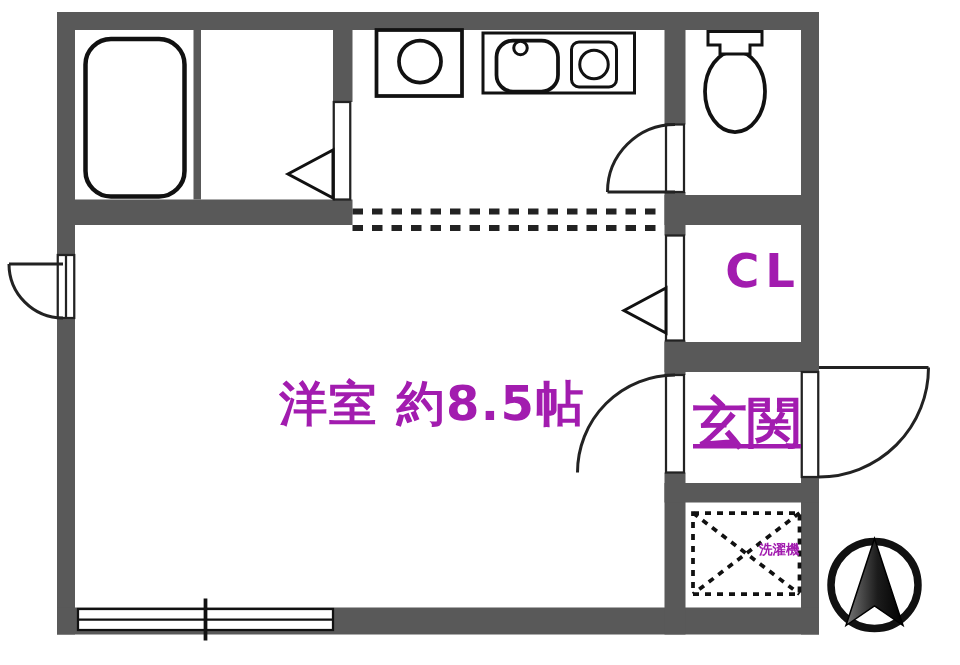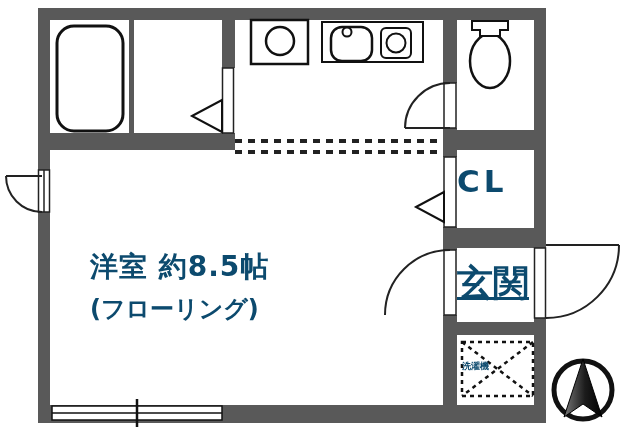--- a/index.html
+++ b/index.html
@@ -6,27 +6,27 @@
   .stage{
     position:relative;
     width:640px;height:443px;
     background:#ffffff;
     font-family:"DejaVu Sans","Liberation Sans",sans-serif;
     overflow:hidden;
   }
   .plan-svg{position:absolute;left:0;top:0;}
   .lbl{
     position:absolute;
-    color:#0c4a6e;
-    text-align:left;
+    color:#a21caf;
+    text-align:right;
     font-weight:bold;
     line-height:1.1;
     white-space:nowrap;
   }
-  .lbl-main{left:90px;top:252px;width:300px;font-size:28px;letter-spacing:1px;}
+  .lbl-main{left:90px;top:252px;width:300px;font-size:32px;letter-spacing:1px;}
   .lbl-main-sub{left:90px;top:296px;width:300px;font-size:24px;}
   .lbl-cl{left:457px;top:164px;width:77px;font-size:31px;letter-spacing:4px;}
   .lbl-genkan{left:457px;top:263px;width:77px;font-size:36px;text-decoration:underline;}
   .lbl-equip{left:462px;top:362px;width:71px;font-size:9px;letter-spacing:0px;font-family:Liberation Serif, serif;}
 </style>
 </head>
 <body>
 
 <div class="stage">
 
@@ -122,18 +122,17 @@
       <line x1="533" y1="342" x2="462" y2="396"></line>
     </g>
 
     <g>
       <circle cx="583" cy="390" r="29" fill="#ffffff" stroke="#111111" stroke-width="5"></circle>
       <path d="M583,359 L602,417 L583,404 L564,417 Z" fill="url(#compassGrad)" stroke="#000000" stroke-width="1"></path>
     </g>
   </svg>
 
   <div class="lbl lbl-main">洋室 約8.5帖</div>
-  <div class="lbl lbl-main-sub">(フローリング)</div>
   <div class="lbl lbl-cl">CL</div>
   <div class="lbl lbl-genkan">玄関</div>
   <div class="lbl lbl-equip">洗濯機</div>
 
 </div>
 
 </body></html>

